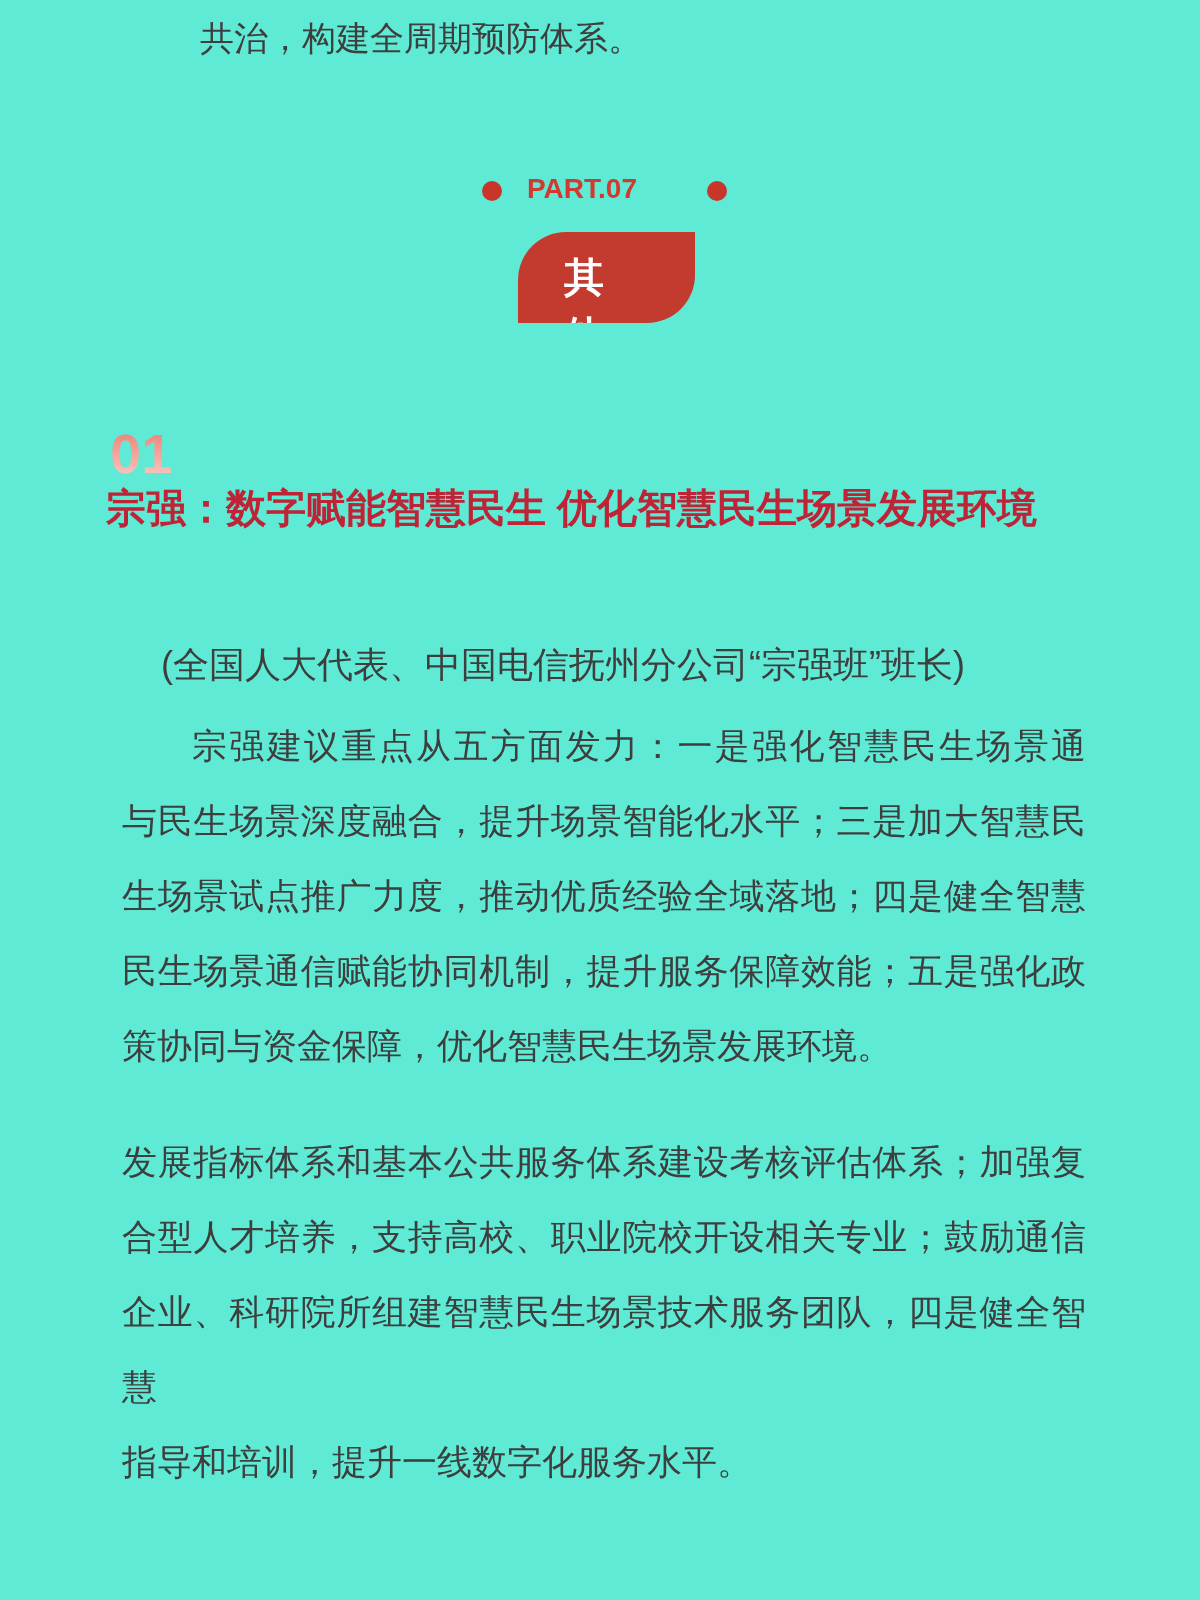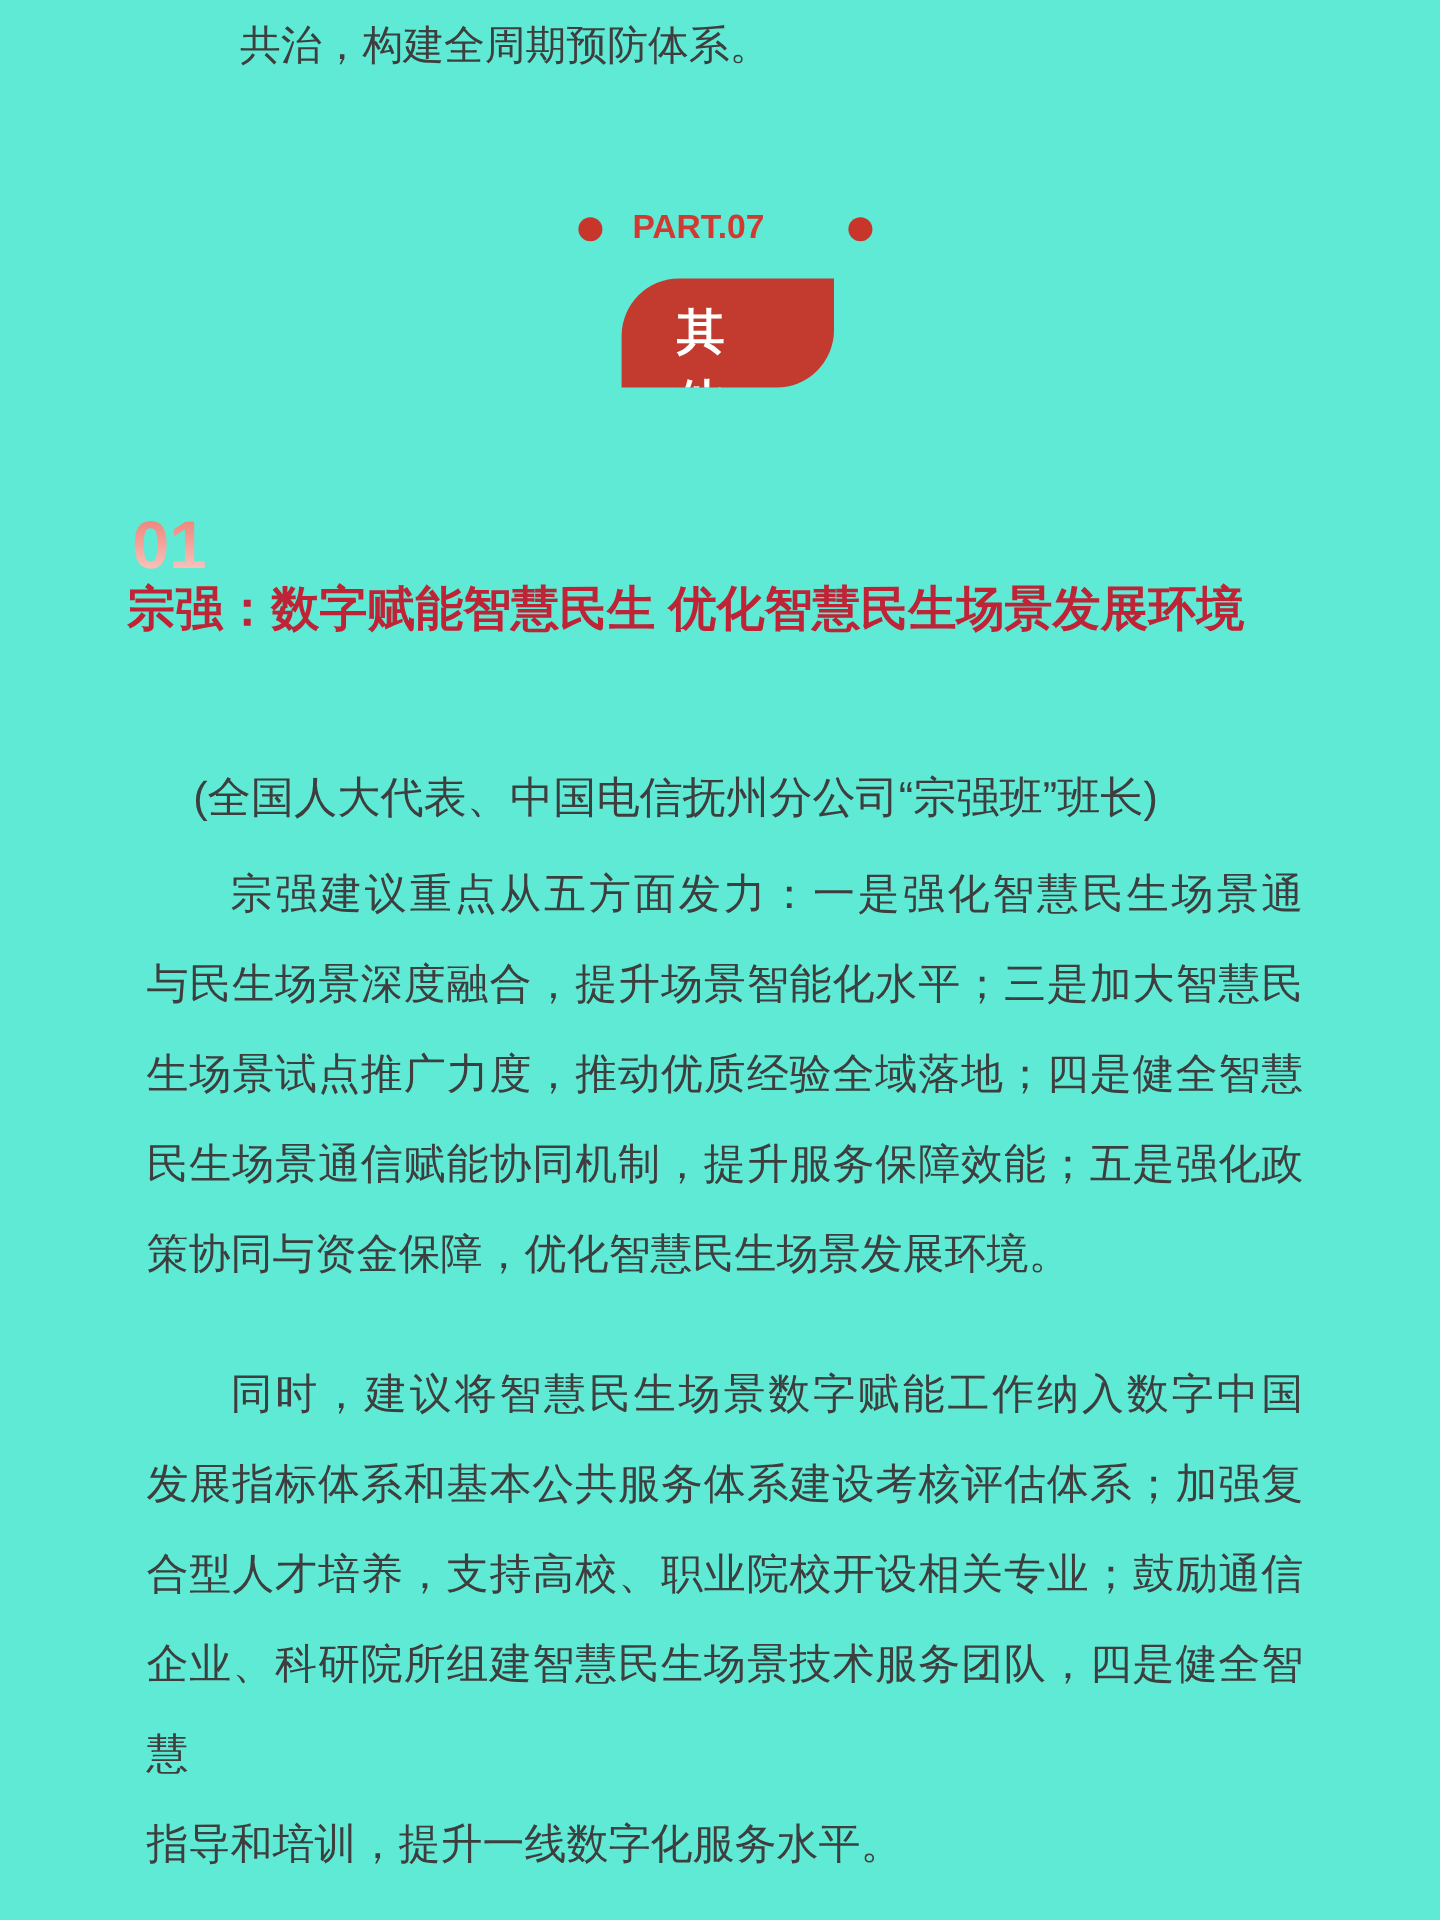--- a/index.html
+++ b/index.html
@@ -152,21 +152,20 @@
 
   <div class="article-body" id="paragraphs">
       <div class="para">
         <div class="pline first">宗强建议重点从五方面发力：一是强化智慧民生场景通</div>
         <div class="pline">与民生场景深度融合，提升场景智能化水平；三是加大智慧民</div>
         <div class="pline">生场景试点推广力度，推动优质经验全域落地；四是健全智慧</div>
         <div class="pline">民生场景通信赋能协同机制，提升服务保障效能；五是强化政</div>
         <div class="pline last">策协同与资金保障，优化智慧民生场景发展环境。</div>
       </div>
       <div class="para">
-        <div class="pline first">同时，建议将智慧民生场景数字赋能工作纳入数字中国</div>
         <div class="pline">发展指标体系和基本公共服务体系建设考核评估体系；加强复</div>
         <div class="pline">合型人才培养，支持高校、职业院校开设相关专业；鼓励通信</div>
         <div class="pline">企业、科研院所组建智慧民生场景技术服务团队，四是健全智慧</div>
         <div class="pline last">指导和培训，提升一线数字化服务水平。</div>
       </div>
     </div>
 
 </div>
 
 </body></html>

